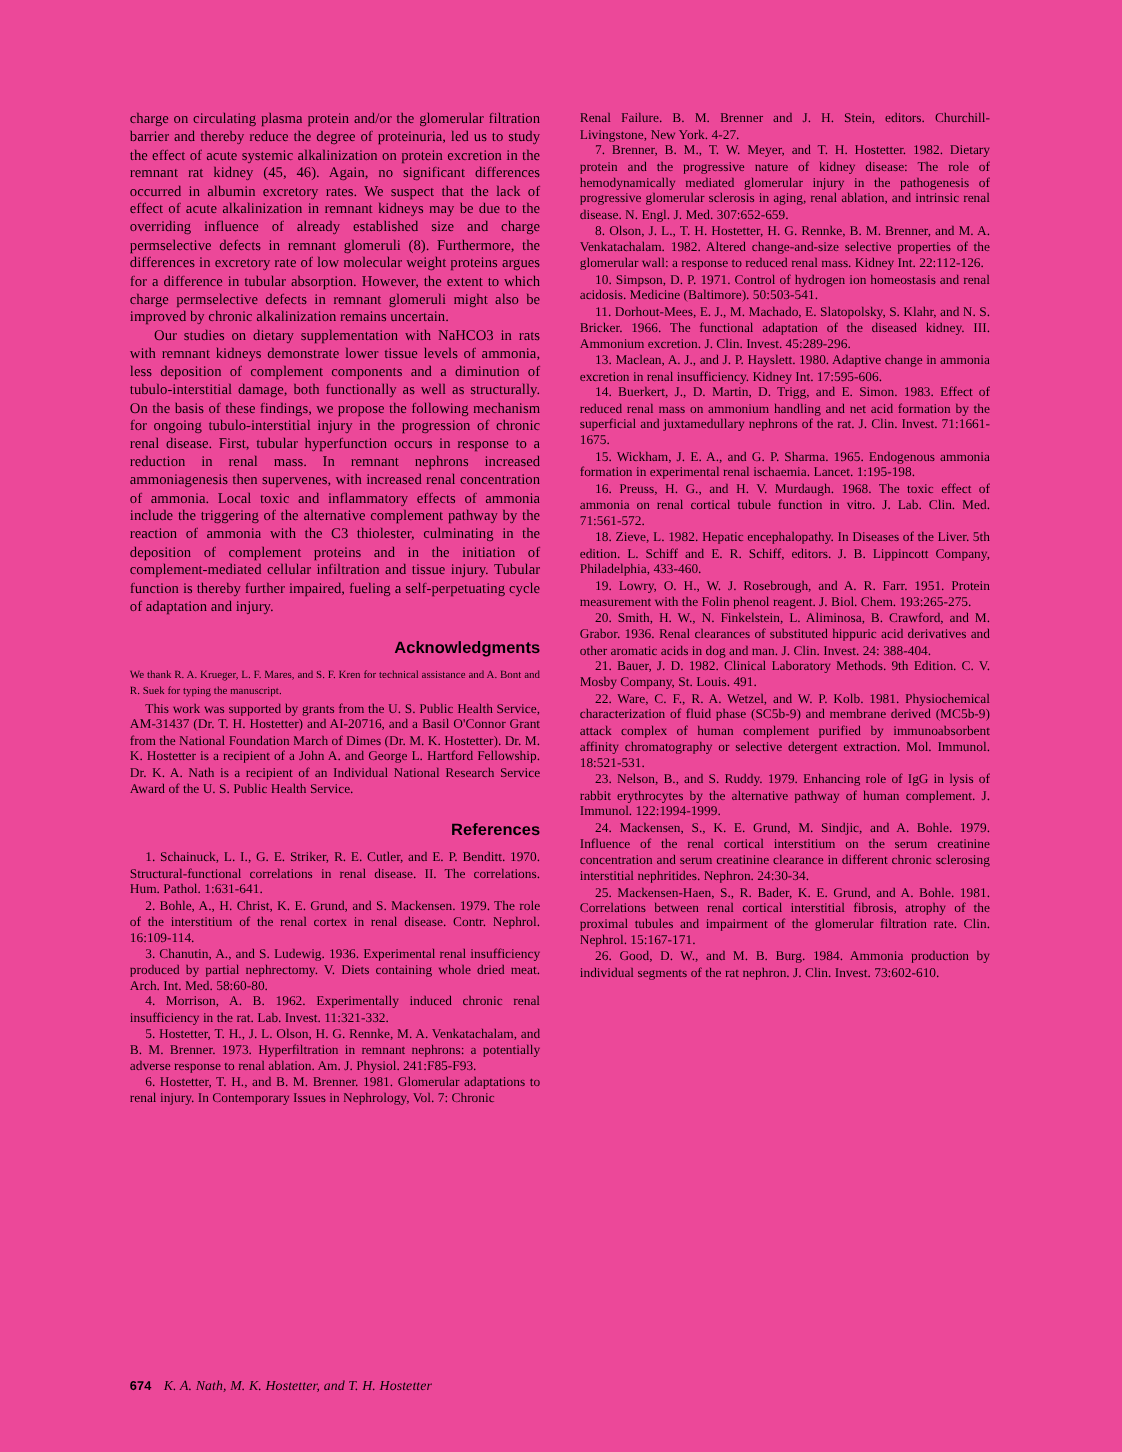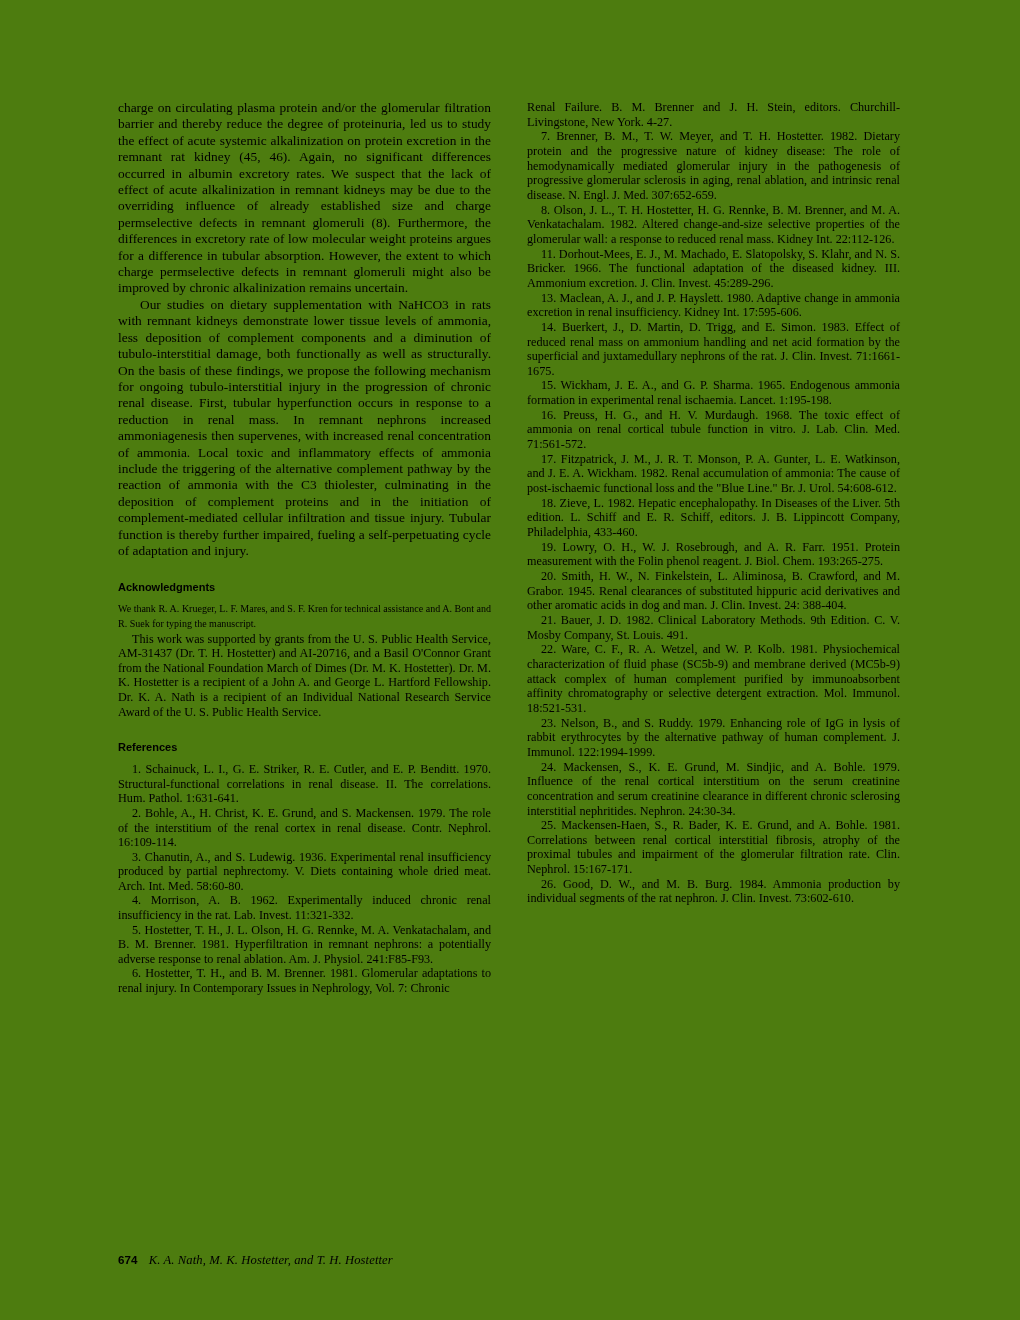--- a/index.html
+++ b/index.html
@@ -4,21 +4,21 @@
 <style>
   html, body {
     margin: 0;
     padding: 0;
     background: #ffffff;
   }
   .page {
     position: relative;
     width: 1020px;
     height: 1320px;
-    background: #4d7c0f;
+    background: #ec4899;
     font-family: "Liberation Serif", serif;
     color: #000000;
     box-sizing: border-box;
     padding: 100px 118px 0 118px;
   }
   .columns {
     display: flex;
     gap: 36px;
     align-items: flex-start;
   }
@@ -33,23 +33,23 @@
   }
   .body-par {
     text-indent: 22px;
   }
   .body-par.first {
     text-indent: 0;
   }
   .sec-head {
     font-family: "Liberation Sans", sans-serif;
     font-weight: bold;
-    font-size: 11px;
+    font-size: 15px;
     margin: 22px 0 9px 0;
-    text-align: left;
+    text-align: right;
   }
   .small {
     font-size: 10px;
     line-height: 14.6px;
   }
   .ref-par {
     font-size: 12.2px;
     line-height: 14.6px;
     text-align: justify;
     text-indent: 14px;
@@ -92,37 +92,37 @@
 
       <div class="sec-head">Acknowledgments</div>
       <p class="small">We thank R. A. Krueger, L. F. Mares, and S. F. Kren for technical assistance and A. Bont and R. Suek for typing the manuscript.</p>
       <p class="small ref-par">This work was supported by grants from the U. S. Public Health Service, AM-31437 (Dr. T. H. Hostetter) and AI-20716, and a Basil O'Connor Grant from the National Foundation March of Dimes (Dr. M. K. Hostetter). Dr. M. K. Hostetter is a recipient of a John A. and George L. Hartford Fellowship. Dr. K. A. Nath is a recipient of an Individual National Research Service Award of the U. S. Public Health Service.</p>
 
       <div class="sec-head">References</div>
       <p class="ref-par">1. Schainuck, L. I., G. E. Striker, R. E. Cutler, and E. P. Benditt. 1970. Structural-functional correlations in renal disease. II. The correlations. Hum. Pathol. 1:631-641.</p>
       <p class="ref-par">2. Bohle, A., H. Christ, K. E. Grund, and S. Mackensen. 1979. The role of the interstitium of the renal cortex in renal disease. Contr. Nephrol. 16:109-114.</p>
       <p class="ref-par">3. Chanutin, A., and S. Ludewig. 1936. Experimental renal insufficiency produced by partial nephrectomy. V. Diets containing whole dried meat. Arch. Int. Med. 58:60-80.</p>
       <p class="ref-par">4. Morrison, A. B. 1962. Experimentally induced chronic renal insufficiency in the rat. Lab. Invest. 11:321-332.</p>
-      <p class="ref-par">5. Hostetter, T. H., J. L. Olson, H. G. Rennke, M. A. Venkatachalam, and B. M. Brenner. 1981. Hyperfiltration in remnant nephrons: a potentially adverse response to renal ablation. Am. J. Physiol. 241:F85-F93.</p>
+      <p class="ref-par">5. Hostetter, T. H., J. L. Olson, H. G. Rennke, M. A. Venkatachalam, and B. M. Brenner. 1973. Hyperfiltration in remnant nephrons: a potentially adverse response to renal ablation. Am. J. Physiol. 241:F85-F93.</p>
       <p class="ref-par">6. Hostetter, T. H., and B. M. Brenner. 1981. Glomerular adaptations to renal injury. In Contemporary Issues in Nephrology, Vol. 7: Chronic</p>
     </div>
 
     <div class="col right-col">
       <p>Renal Failure. B. M. Brenner and J. H. Stein, editors. Churchill-Livingstone, New York. 4-27.</p>
       <p class="ref-par">7. Brenner, B. M., T. W. Meyer, and T. H. Hostetter. 1982. Dietary protein and the progressive nature of kidney disease: The role of hemodynamically mediated glomerular injury in the pathogenesis of progressive glomerular sclerosis in aging, renal ablation, and intrinsic renal disease. N. Engl. J. Med. 307:652-659.</p>
       <p class="ref-par">8. Olson, J. L., T. H. Hostetter, H. G. Rennke, B. M. Brenner, and M. A. Venkatachalam. 1982. Altered change-and-size selective properties of the glomerular wall: a response to reduced renal mass. Kidney Int. 22:112-126.</p>
+      <p class="ref-par">10. Simpson, D. P. 1971. Control of hydrogen ion homeostasis and renal acidosis. Medicine (Baltimore). 50:503-541.</p>
       <p class="ref-par">11. Dorhout-Mees, E. J., M. Machado, E. Slatopolsky, S. Klahr, and N. S. Bricker. 1966. The functional adaptation of the diseased kidney. III. Ammonium excretion. J. Clin. Invest. 45:289-296.</p>
       <p class="ref-par">13. Maclean, A. J., and J. P. Hayslett. 1980. Adaptive change in ammonia excretion in renal insufficiency. Kidney Int. 17:595-606.</p>
       <p class="ref-par">14. Buerkert, J., D. Martin, D. Trigg, and E. Simon. 1983. Effect of reduced renal mass on ammonium handling and net acid formation by the superficial and juxtamedullary nephrons of the rat. J. Clin. Invest. 71:1661-1675.</p>
       <p class="ref-par">15. Wickham, J. E. A., and G. P. Sharma. 1965. Endogenous ammonia formation in experimental renal ischaemia. Lancet. 1:195-198.</p>
       <p class="ref-par">16. Preuss, H. G., and H. V. Murdaugh. 1968. The toxic effect of ammonia on renal cortical tubule function in vitro. J. Lab. Clin. Med. 71:561-572.</p>
-      <p class="ref-par">17. Fitzpatrick, J. M., J. R. T. Monson, P. A. Gunter, L. E. Watkinson, and J. E. A. Wickham. 1982. Renal accumulation of ammonia: The cause of post-ischaemic functional loss and the "Blue Line." Br. J. Urol. 54:608-612.</p>
       <p class="ref-par">18. Zieve, L. 1982. Hepatic encephalopathy. In Diseases of the Liver. 5th edition. L. Schiff and E. R. Schiff, editors. J. B. Lippincott Company, Philadelphia, 433-460.</p>
       <p class="ref-par">19. Lowry, O. H., W. J. Rosebrough, and A. R. Farr. 1951. Protein measurement with the Folin phenol reagent. J. Biol. Chem. 193:265-275.</p>
-      <p class="ref-par">20. Smith, H. W., N. Finkelstein, L. Aliminosa, B. Crawford, and M. Grabor. 1945. Renal clearances of substituted hippuric acid derivatives and other aromatic acids in dog and man. J. Clin. Invest. 24: 388-404.</p>
+      <p class="ref-par">20. Smith, H. W., N. Finkelstein, L. Aliminosa, B. Crawford, and M. Grabor. 1936. Renal clearances of substituted hippuric acid derivatives and other aromatic acids in dog and man. J. Clin. Invest. 24: 388-404.</p>
       <p class="ref-par">21. Bauer, J. D. 1982. Clinical Laboratory Methods. 9th Edition. C. V. Mosby Company, St. Louis. 491.</p>
       <p class="ref-par">22. Ware, C. F., R. A. Wetzel, and W. P. Kolb. 1981. Physiochemical characterization of fluid phase (SC5b-9) and membrane derived (MC5b-9) attack complex of human complement purified by immunoabsorbent affinity chromatography or selective detergent extraction. Mol. Immunol. 18:521-531.</p>
       <p class="ref-par">23. Nelson, B., and S. Ruddy. 1979. Enhancing role of IgG in lysis of rabbit erythrocytes by the alternative pathway of human complement. J. Immunol. 122:1994-1999.</p>
       <p class="ref-par">24. Mackensen, S., K. E. Grund, M. Sindjic, and A. Bohle. 1979. Influence of the renal cortical interstitium on the serum creatinine concentration and serum creatinine clearance in different chronic sclerosing interstitial nephritides. Nephron. 24:30-34.</p>
       <p class="ref-par">25. Mackensen-Haen, S., R. Bader, K. E. Grund, and A. Bohle. 1981. Correlations between renal cortical interstitial fibrosis, atrophy of the proximal tubules and impairment of the glomerular filtration rate. Clin. Nephrol. 15:167-171.</p>
       <p class="ref-par">26. Good, D. W., and M. B. Burg. 1984. Ammonia production by individual segments of the rat nephron. J. Clin. Invest. 73:602-610.</p>
     </div>
 
   </div>
 

